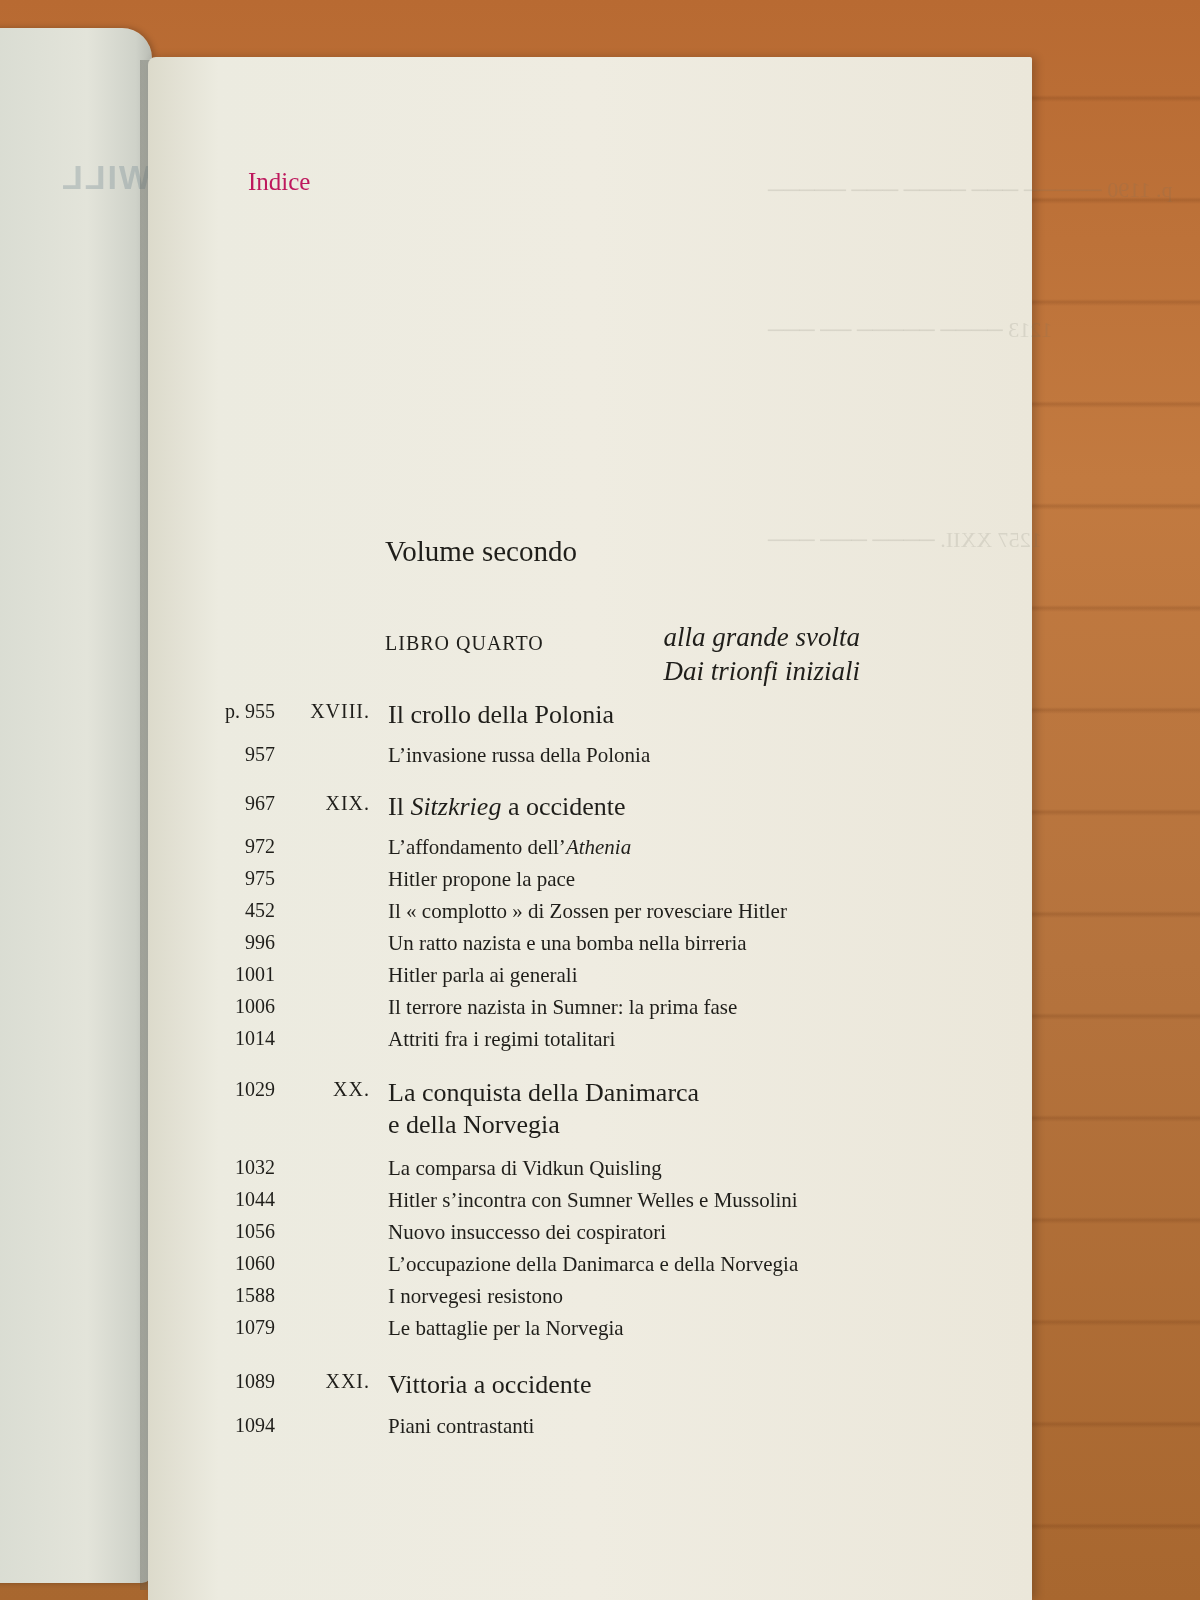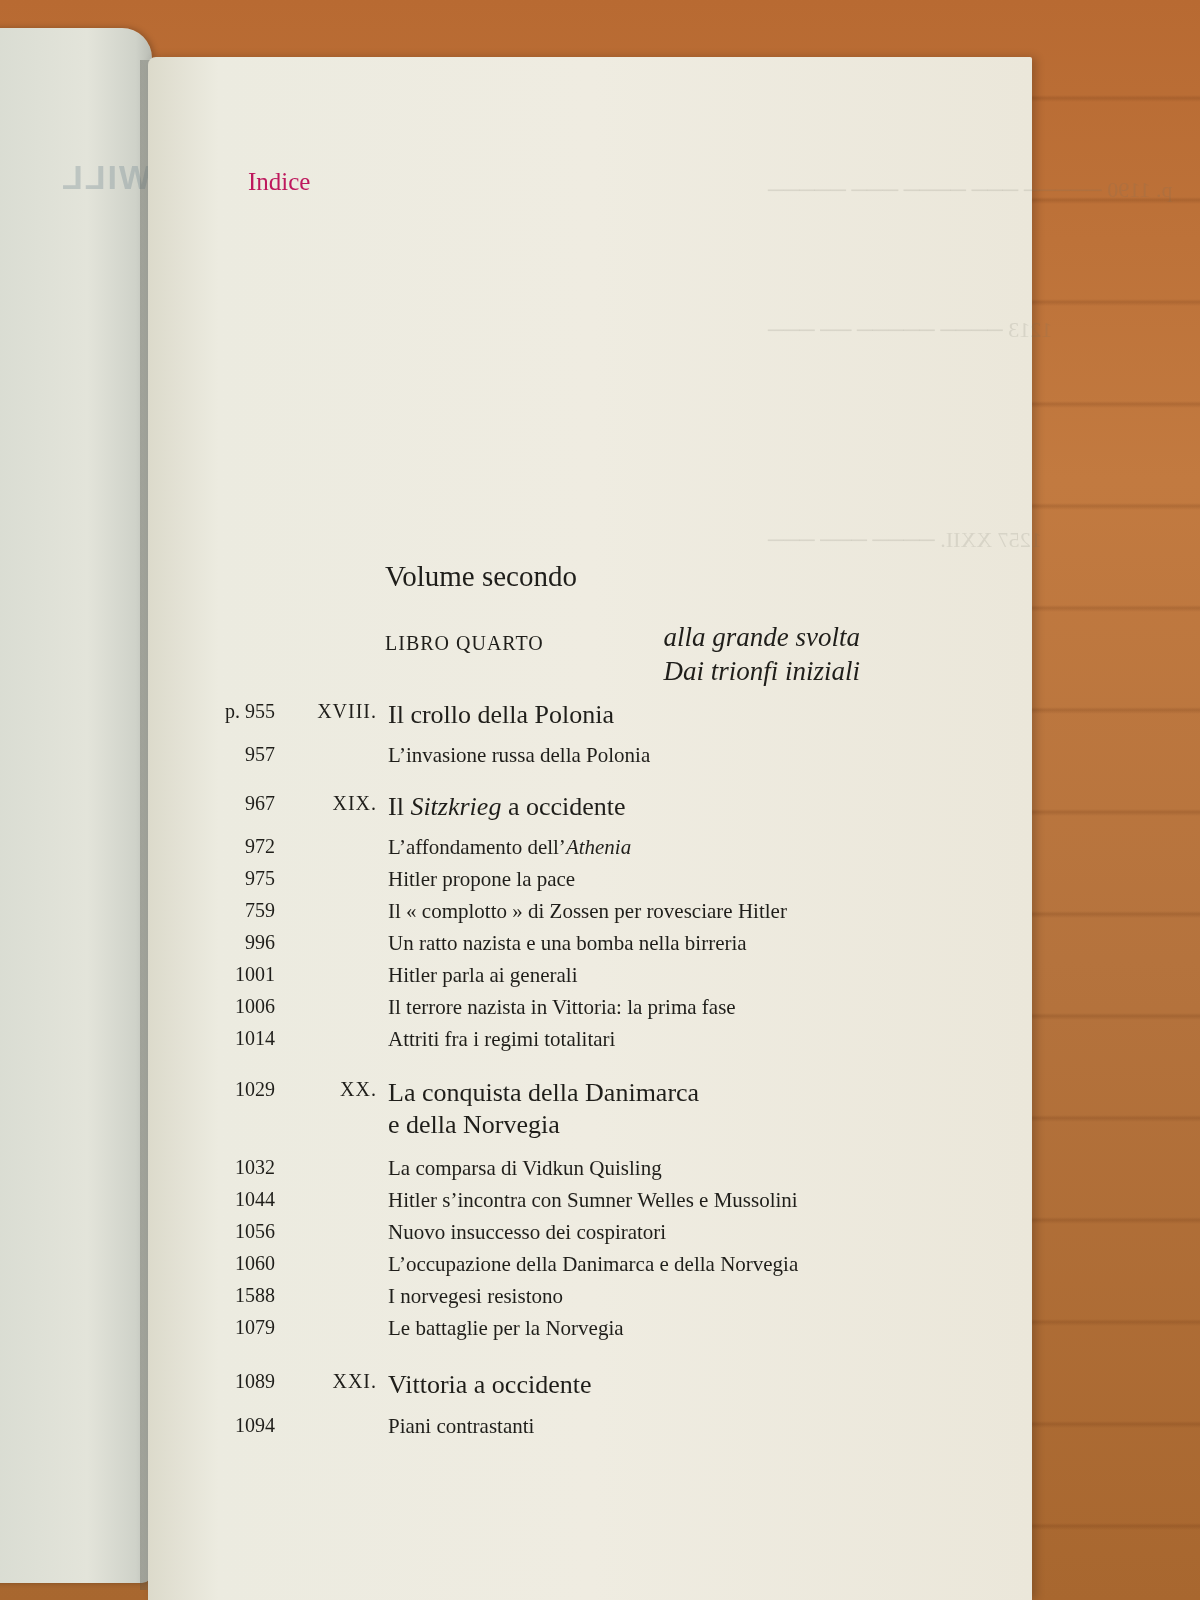--- a/index.html
+++ b/index.html
@@ -24,28 +24,28 @@
     }
     .right-page {
       position: absolute; left: 148px; top: 57px; width: 884px; height: 1543px;
       background: linear-gradient(90deg, #dcdacb 0%, #ecebe0 8%, #efece1 50%, #ebe7da 100%);
       border-radius: 8px 2px 0 0;
       box-shadow: 4px 0 10px rgba(0,0,0,0.2);
     }
     .bleed { position: absolute; color: rgba(110,110,100,0.16); font-size: 22px; transform: scaleX(-1); white-space: nowrap; }
 
     .title { position: absolute; left: 248px; top: 168px; font-size: 25px; color: #be185d; }
-    .volume { position: absolute; left: 385px; top: 560px; font-size: 29px; color: #1f1e1a; }
+    .volume { position: absolute; left: 385px; top: 535px; font-size: 29px; color: #1f1e1a; }
     .libro { position: absolute; left: 385px; top: 632px; font-size: 20px; color: #1f1e1a; font-variant: small-caps; letter-spacing: 1px; }
     .libro-title { position: absolute; right: 340px; top: 620px; font-size: 27px; font-style: italic; color: #1f1e1a; text-align: right; line-height: 34px; width: 340px; }
 
     .toc { position: absolute; left: 0; top: 0; }
     .row { position: absolute; left: 0; display: flex; align-items: baseline; color: #1f1e1a; white-space: nowrap; }
     .row .page { position: absolute; text-align: right; width: 275px; left: 0; font-variant: oldstyle-nums; }
-    .row .num { position: absolute; text-align: right; width: 370px; left: 7px; font-variant: small-caps; font-size: 20px; letter-spacing: 1px; }
+    .row .num { position: absolute; text-align: right; width: 370px; left: 0; font-variant: small-caps; font-size: 20px; letter-spacing: 1px; }
     .row .label { position: absolute; left: 388px; }
     .row.chapter { font-size: 26px; }
     .row.chapter .page { font-size: 20px; }
     .row.section { font-size: 21px; }
     .row.section .page { font-size: 20px; }
     .row .label i { font-style: italic; }
   </style>
 </head>
 <body>
 
@@ -89,34 +89,34 @@
   </div>
   <div class="row section" style="top:835px;">
     <span class="page">972</span>
     <span class="label"><span>L’affondamento dell’</span><i>Athenia</i></span>
   </div>
   <div class="row section" style="top:867px;">
     <span class="page">975</span>
     <span class="label">Hitler propone la pace</span>
   </div>
   <div class="row section" style="top:899px;">
-    <span class="page">759</span>
+    <span class="page">452</span>
     <span class="label">Il « complotto » di Zossen per rovesciare Hitler</span>
   </div>
   <div class="row section" style="top:931px;">
     <span class="page">996</span>
     <span class="label">Un ratto nazista e una bomba nella birreria</span>
   </div>
   <div class="row section" style="top:963px;">
     <span class="page">1001</span>
     <span class="label">Hitler parla ai generali</span>
   </div>
   <div class="row section" style="top:995px;">
     <span class="page">1006</span>
-    <span class="label">Il terrore nazista in Vittoria: la prima fase</span>
+    <span class="label">Il terrore nazista in Sumner: la prima fase</span>
   </div>
   <div class="row section" style="top:1027px;">
     <span class="page">1014</span>
     <span class="label">Attriti fra i regimi totalitari</span>
   </div>
 
   <div class="row chapter" style="top:1078px;">
     <span class="page">1029</span>
     <span class="num">XX.</span>
     <span class="label">La conquista della Danimarca</span>

